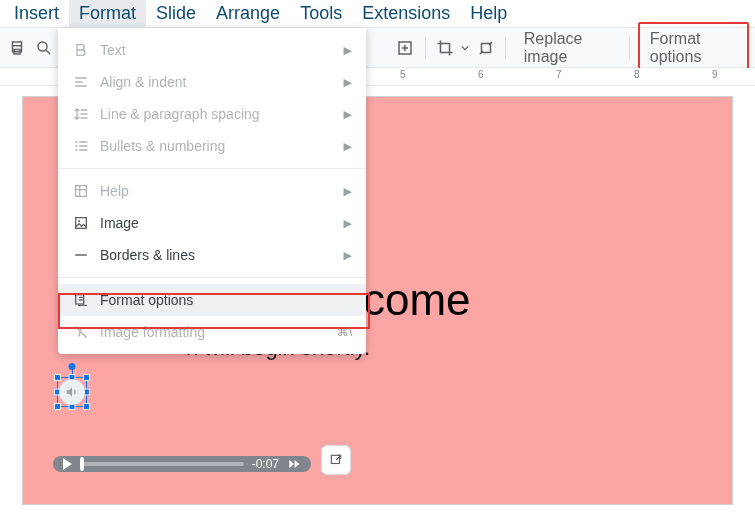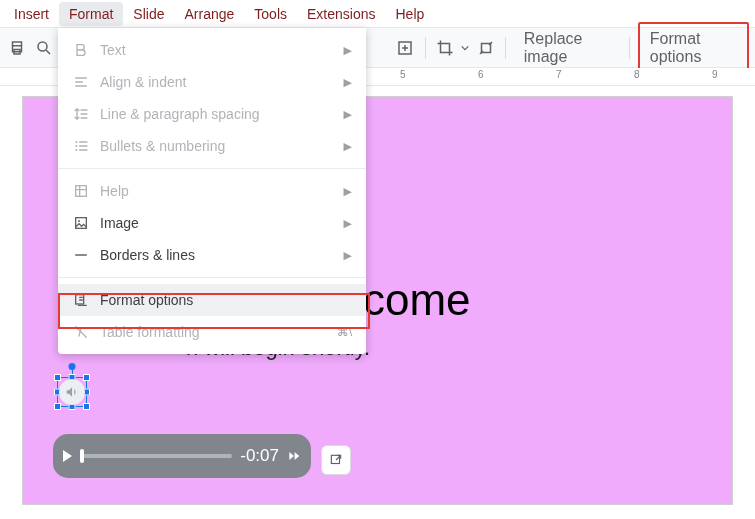--- a/index.html
+++ b/index.html
@@ -19,22 +19,22 @@
     display: flex;
     align-items: center;
     height: 28px;
     padding: 0 4px;
     border-bottom: 1px solid #e8e8e8;
   }
   .menubar-item {
     padding: 4px 10px;
     border-radius: 4px;
     cursor: default;
-    font-size: 14px;
-    color: #7f1d1d;
+    font-size: 18px;
+    color: #0c4a6e;
   }
   .menubar-item.active {
     background: #e8eaed;
   }
 
   
   .toolbar {
     display: flex;
     align-items: center;
     height: 40px;
@@ -85,21 +85,21 @@
   }
 
   
   .canvas-area {
     position: absolute;
     left: 22px;
     top: 96px;
     right: 22px;
     bottom: 14px;
     border: 1px solid #d0d0d0;
-    background: #f0abfc;
+    background: #fca5a5;
     padding-left: 15px;
   }
   .slide-title {
     position: absolute;
     left: 340px;
     top: 178px;
     font-size: 44px;
     font-weight: 400;
     color: #000;
     letter-spacing: 0px;
@@ -156,31 +156,31 @@
     display: flex;
     align-items: center;
     justify-content: center;
     color: #9aa0a6;
   }
 
   
   .audio-player {
     position: absolute;
     left: 30px;
-    top: 337px;
+    top: 359px;
     width: 258px;
-    height: 44px;
+    height: 16px;
     background: #80868b;
     border-radius: 15px;
     display: flex;
     align-items: center;
     padding: 0 10px;
     gap: 8px;
     color: #fff;
-    font-size: 17px;
+    font-size: 12px;
   }
   .play-triangle {
     width: 0; height: 0;
     border-left: 9px solid #fff;
     border-top: 6px solid transparent;
     border-bottom: 6px solid transparent;
   }
   .progress-track {
     flex: 1;
     height: 4px;
@@ -469,17 +469,17 @@
       </span>
       <span class="mi-label">Format options</span>
     </div>
     <div class="menu-row disabled">
       <span class="mi-icon">
         <svg width="16" height="16" viewBox="0 0 24 24">
           <path d="M6 6h12M12 6l-3 12" fill="none" stroke="#b0b4b8" stroke-width="2" stroke-linecap="round"></path>
           <line x1="4" y1="4" x2="20" y2="20" fill="none" stroke="#b0b4b8" stroke-width="2" stroke-linecap="round"></line>
         </svg>
       </span>
-      <span class="mi-label">Table formatting</span>
+      <span class="mi-label">Image formatting</span>
       <span class="mi-shortcut">⌘\</span>
     </div>
   </div>
 <div class="highlight-box"></div>
 
 </body></html>

